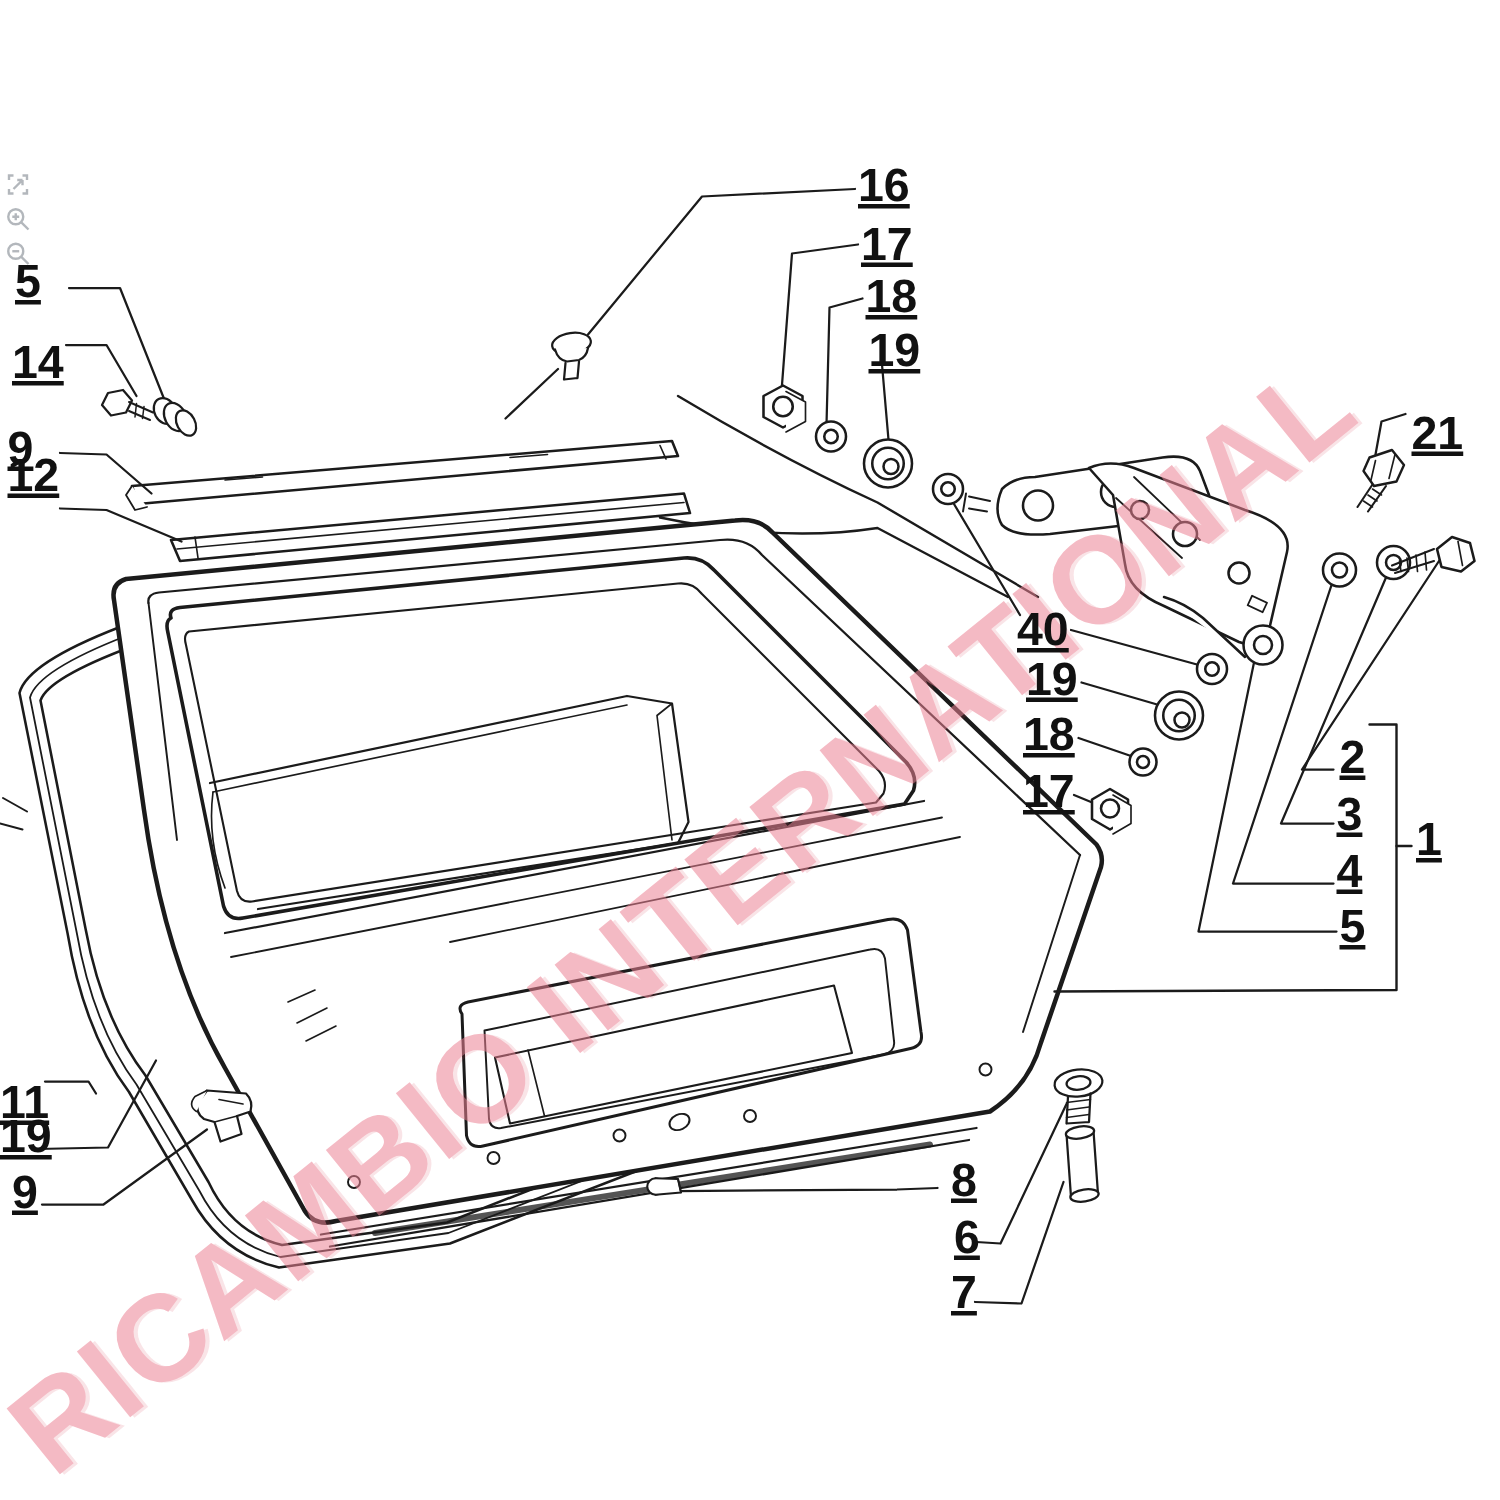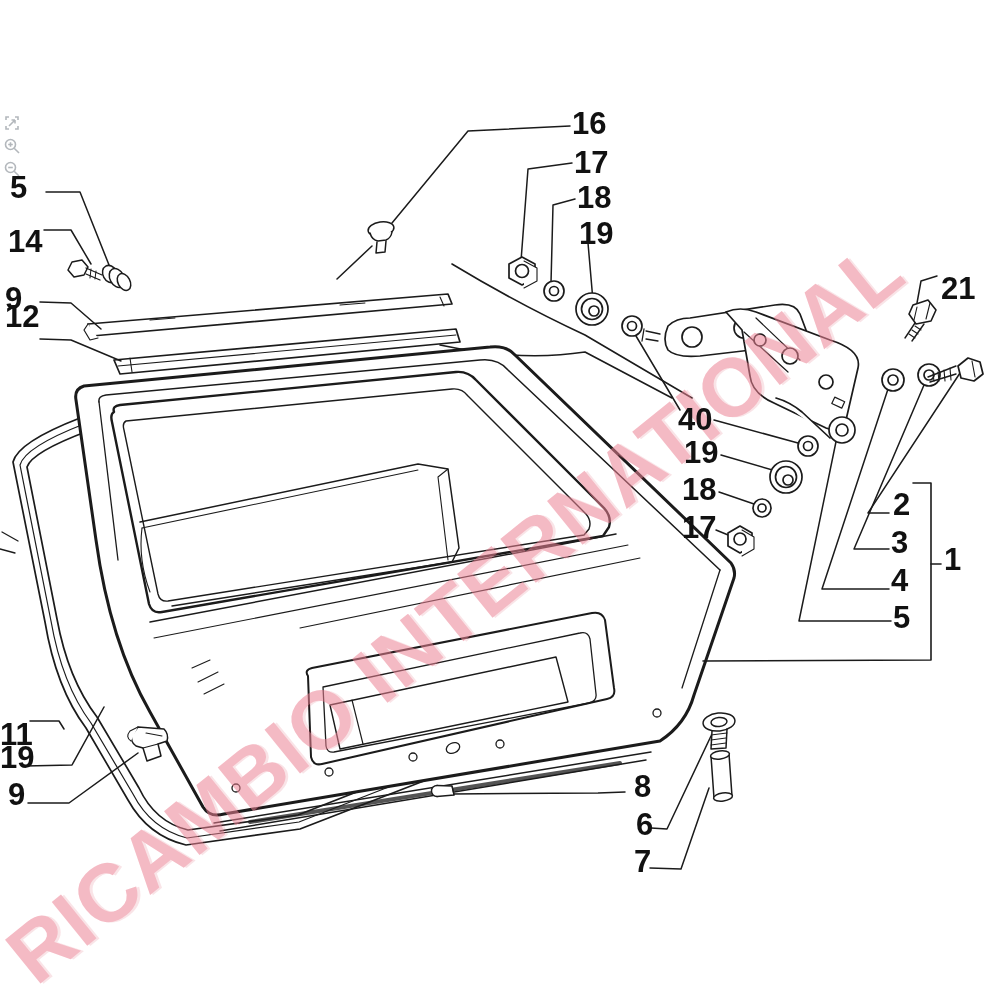--- a/index.html
+++ b/index.html
@@ -1,20 +1,20 @@
 <!DOCTYPE html>
 <html><head>
 <meta charset="utf-8">
 <style>
   html,body{margin:0;padding:0;background:#ffffff;}
   .stage{position:relative;width:1000px;height:1000px;background:#ffffff;overflow:hidden;
          font-family:"Liberation Sans", sans-serif;}
   svg.art{position:absolute;left:0;top:0;}
   .callout{position:absolute;font-weight:700;font-size:31px;line-height:1.0;
-           color:#111;letter-spacing:0px;user-select:none;}
+           color:#111;letter-spacing:0px;user-select:none;text-decoration:underline;}
   .watermark{position:absolute;left:455px;top:612px;white-space:nowrap;
              transform:translate(-50%,-50%) rotate(-39deg);
              font-weight:700;font-size:82px;letter-spacing:1px;
              opacity:.55;text-shadow:2px 2px 0 rgba(214,60,84,.25);
              pointer-events:none;}
   .toolbar{position:absolute;left:3px;top:114px;display:flex;flex-direction:column;gap:5px;}
   .tool{width:18px;height:18px;cursor:pointer;opacity:.75;}
   .tool svg{display:block;}
 </style>
 </head>

